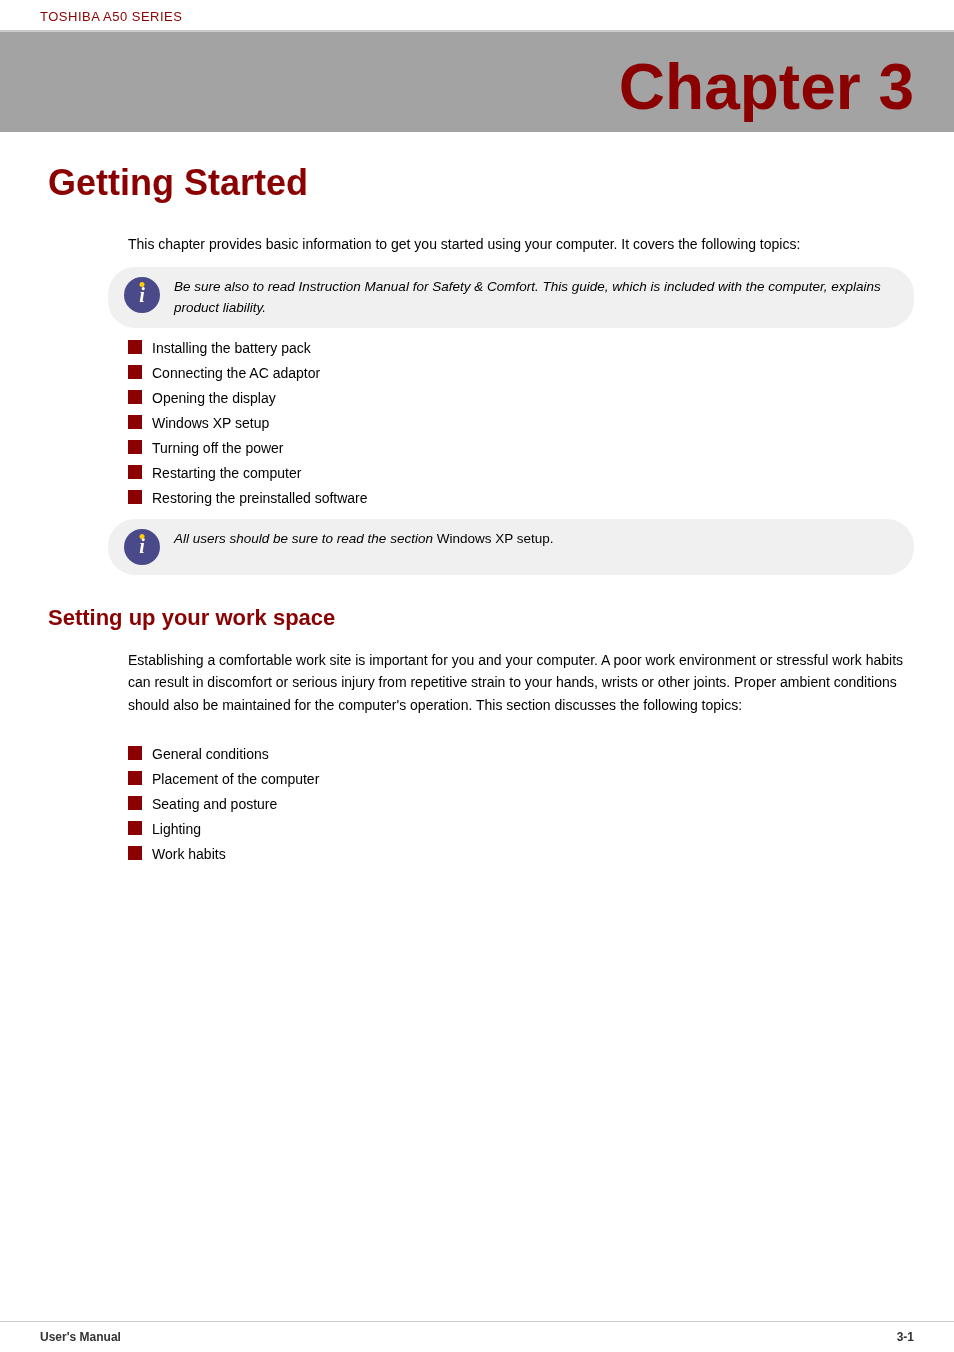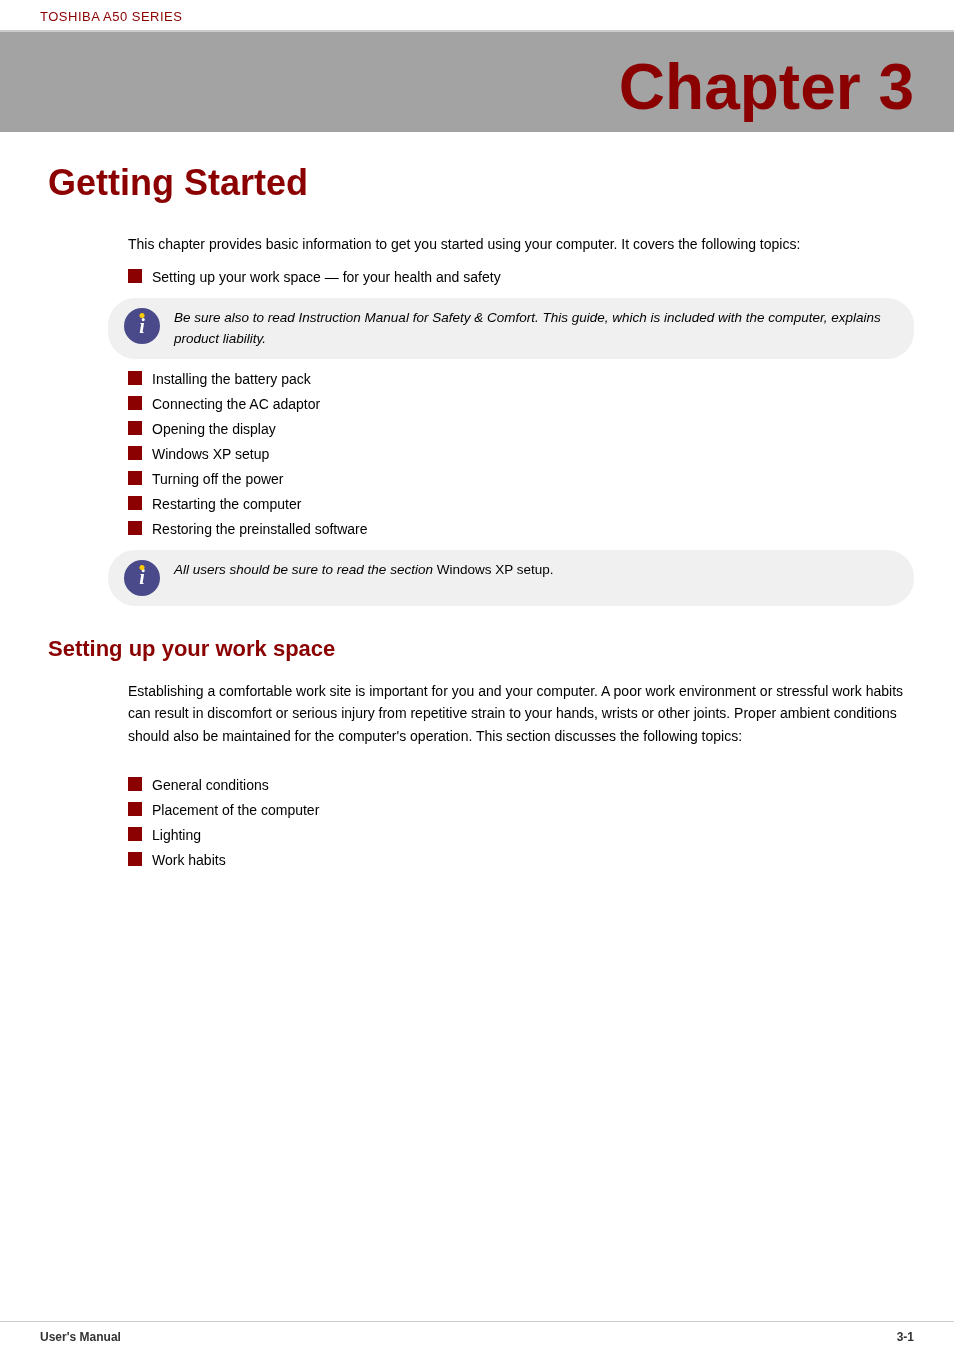--- a/index.html
+++ b/index.html
@@ -200,26 +200,20 @@
 <div class="chapter-header">
   <div class="chapter-title">Chapter 3</div>
 </div>
 
 <div class="main-content">
 
   <h1 class="section-heading-main">Getting Started</h1>
 
   <p class="intro-text">This chapter provides basic information to get you started using your computer. It covers the following topics:</p>
 
-  <ul class="bullet-list">
-    <li>
-      <span class="bullet-square"></span>
-      <span>Setting up your work space — for your health and safety</span>
-    </li>
-  </ul>
 
   <div class="info-box">
     <div class="info-icon">
       <span class="info-icon-dot"></span>
     </div>
     <span class="info-text">Be sure also to read Instruction Manual for Safety &amp; Comfort. This guide, which is included with the computer, explains product liability.</span>
   </div>
 
   <ul class="bullet-list">
     <li>
@@ -270,20 +264,24 @@
       <li>
         <span class="bullet-square"></span>
         <span>General conditions</span>
       </li>
       <li>
         <span class="bullet-square"></span>
         <span>Placement of the computer</span>
       </li>
       <li>
         <span class="bullet-square"></span>
+        <span>Seating and posture</span>
+      </li>
+      <li>
+        <span class="bullet-square"></span>
         <span>Lighting</span>
       </li>
       <li>
         <span class="bullet-square"></span>
         <span>Work habits</span>
       </li>
     </ul>
   </div>
 
 </div>

